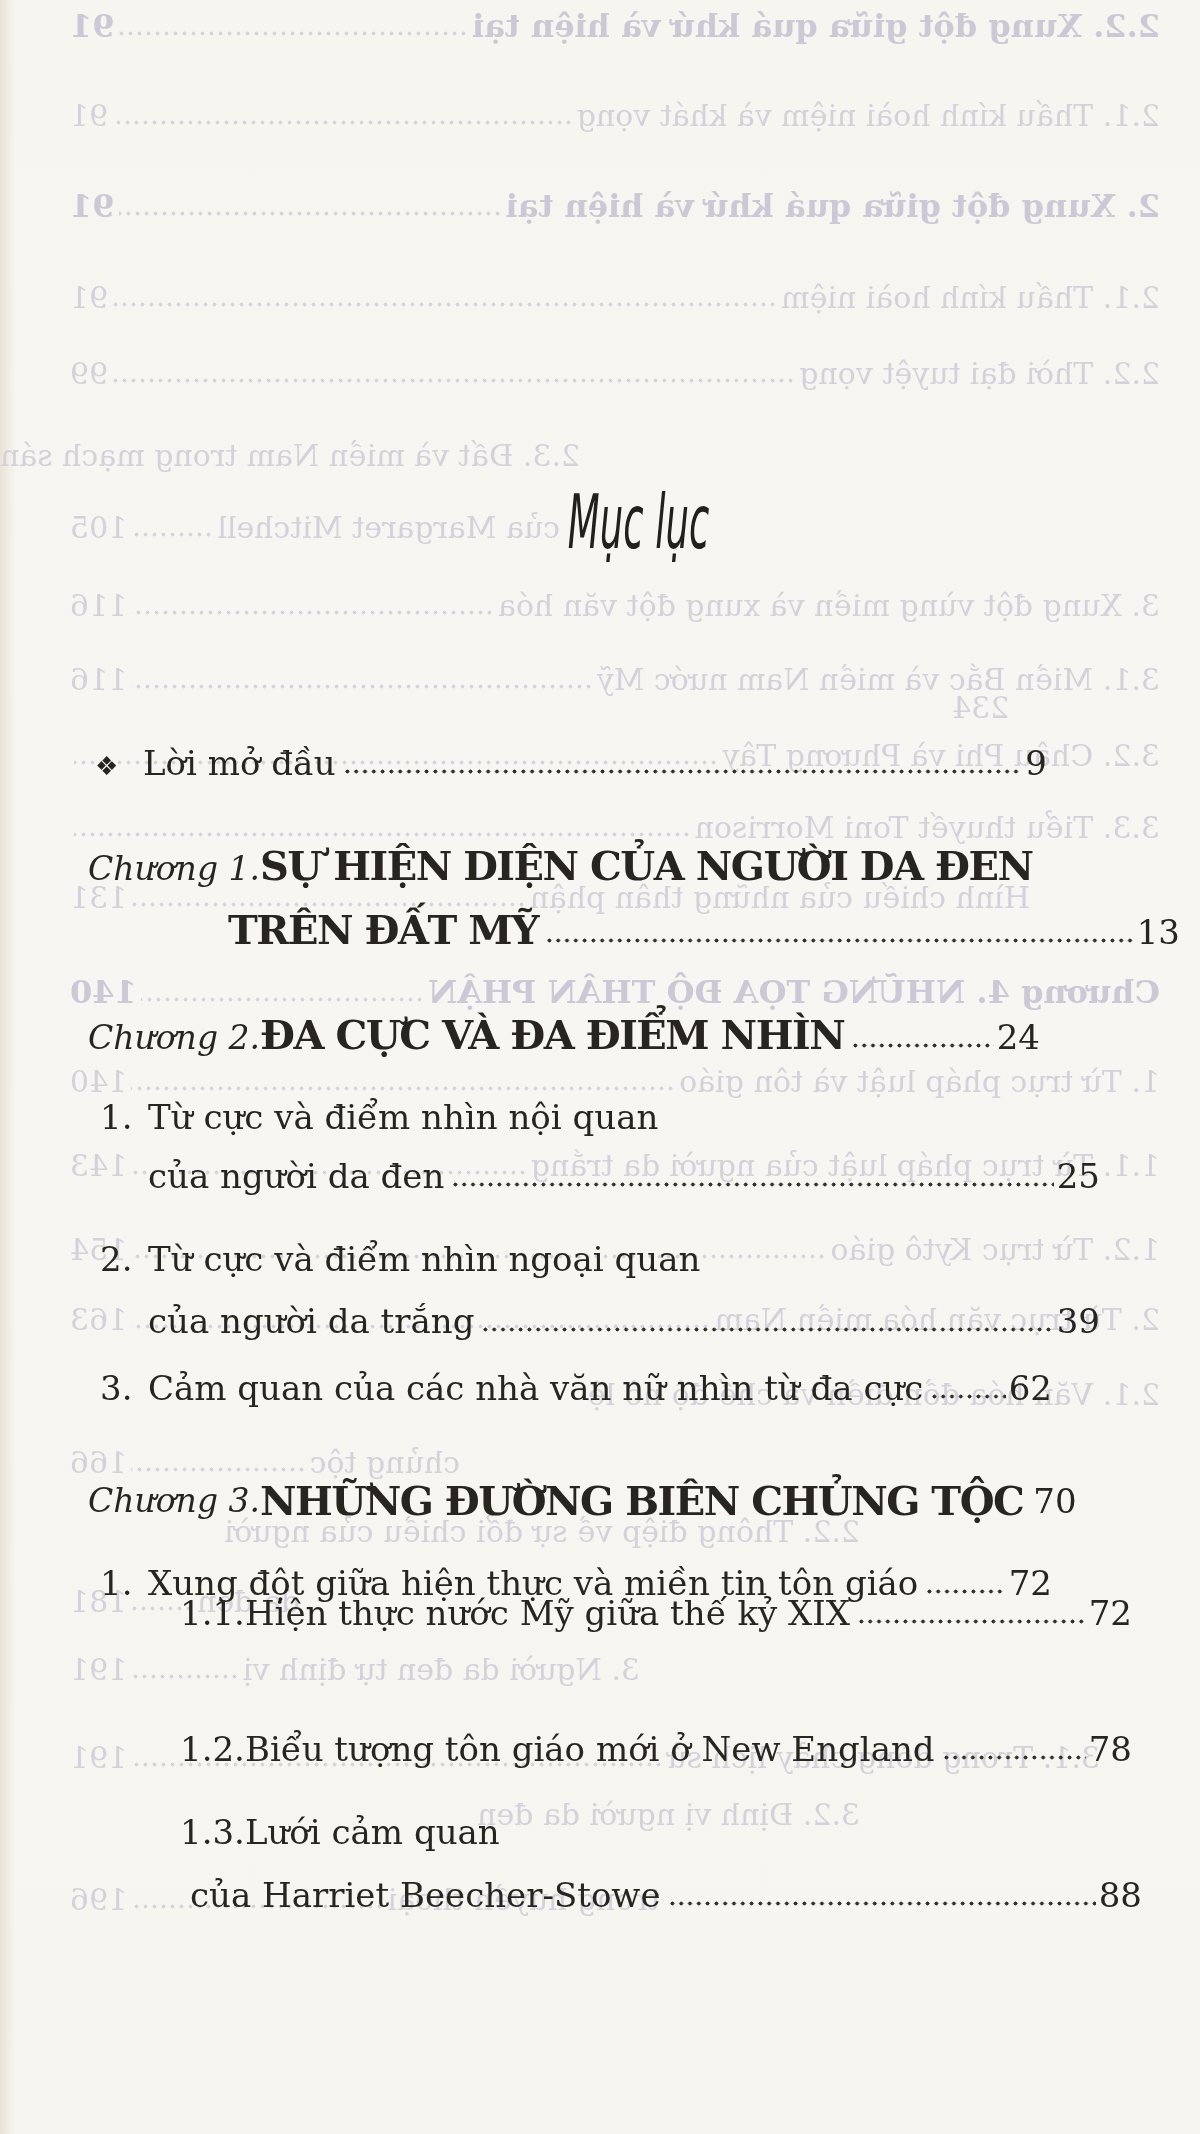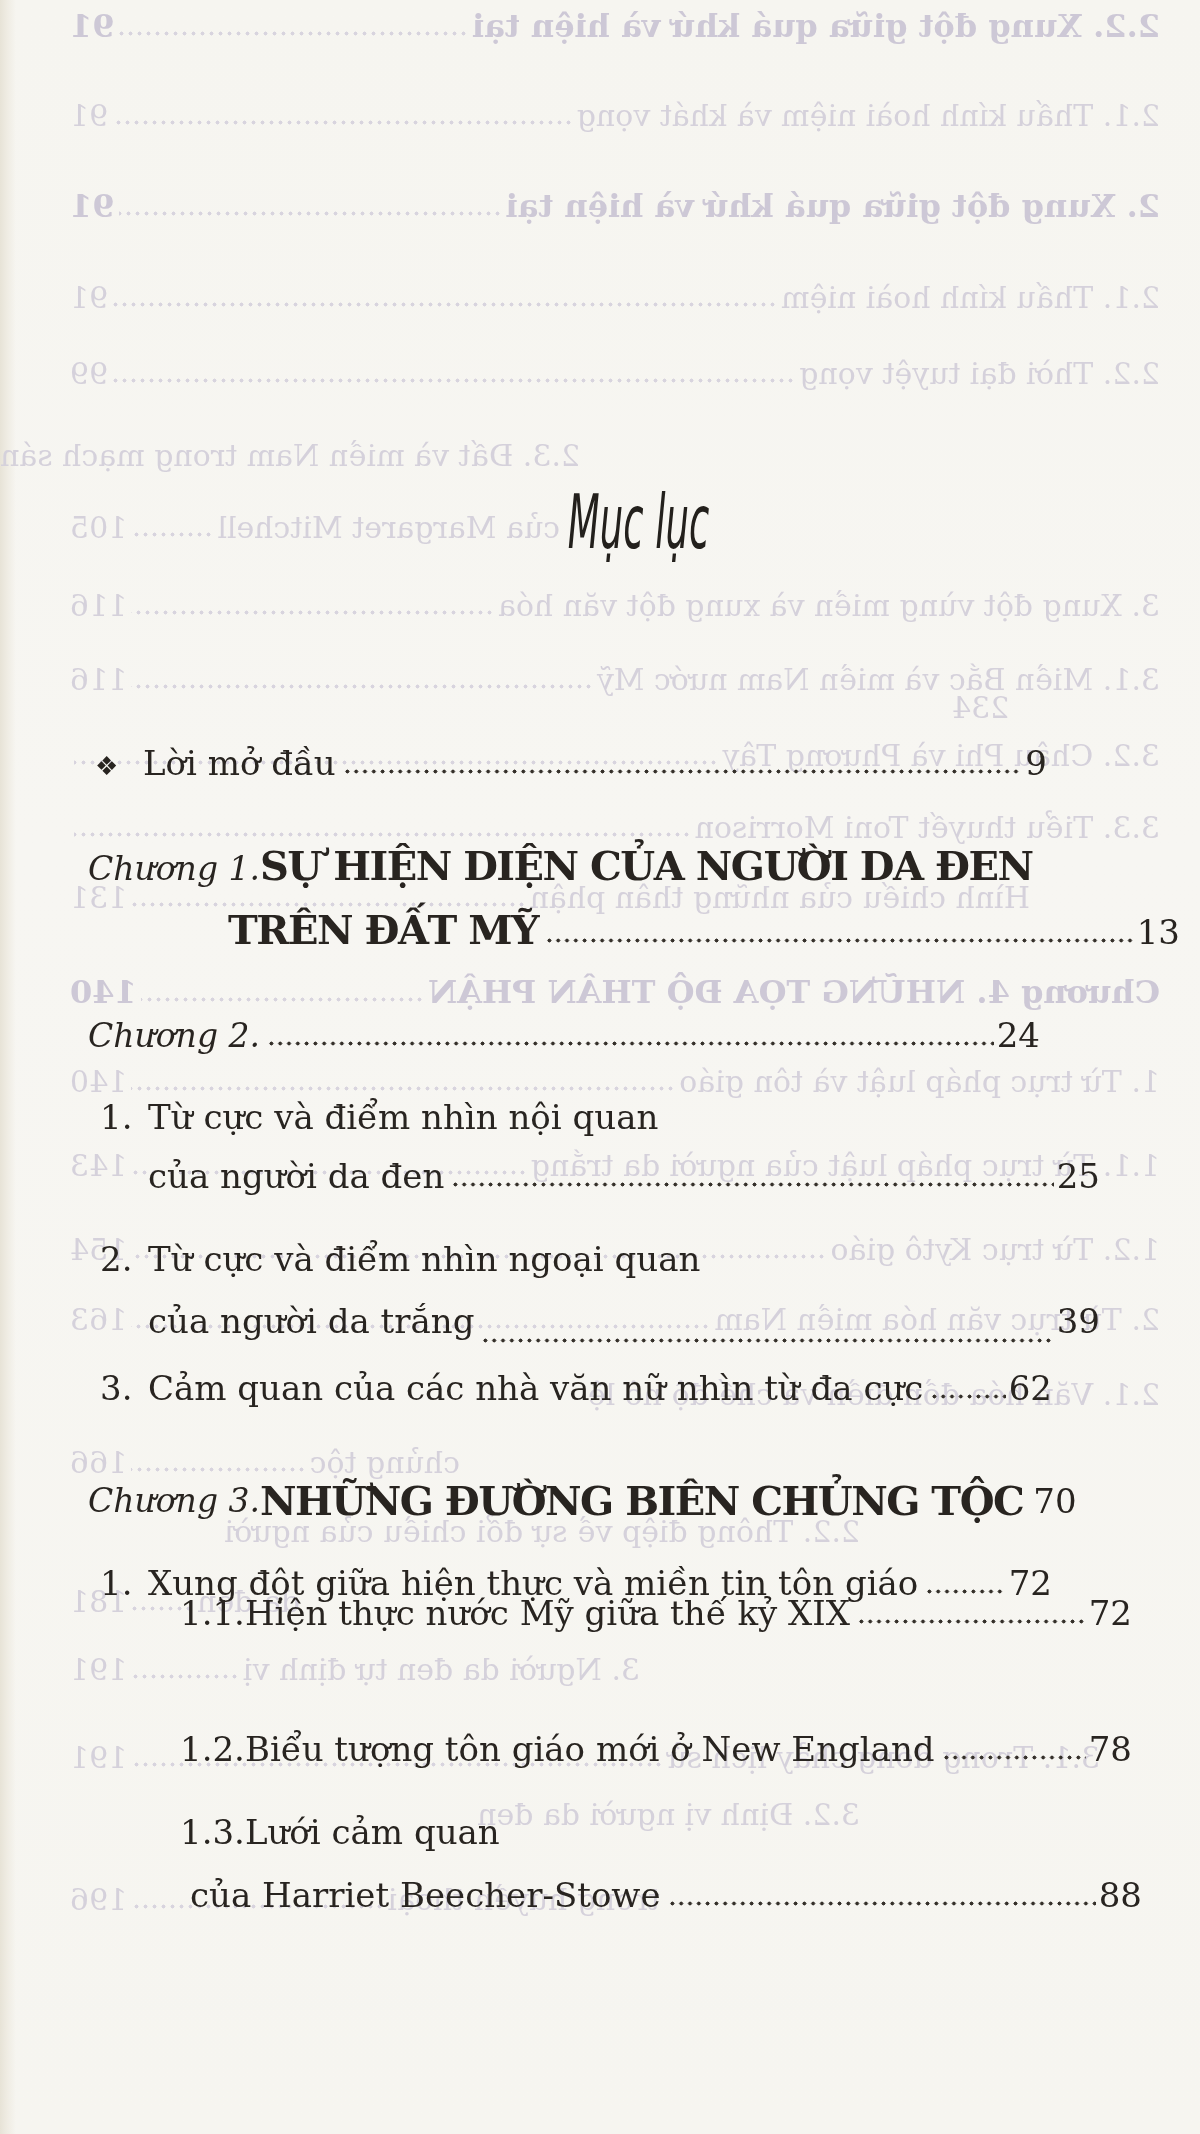--- a/index.html
+++ b/index.html
@@ -208,39 +208,40 @@
       <span class="chap-title">SỰ HIỆN DIỆN CỦA NGƯỜI DA ĐEN</span>
     </div>
     <div class="row" style="top:907px;padding-left:140px;text-align:right;">
       <span class="chap-title">TRÊN ĐẤT MỸ</span>
       <span class="dots"></span>
       <span class="pagenum">13</span>
     </div>
 
     <div class="row" style="top:1012px;">
       <span class="chap-label">Chương 2.</span>
+      <span class="chap-title">ĐA CỰC VÀ ĐA ĐIỂM NHÌN</span>
       <span class="dots"></span>
       <span class="pagenum">24</span>
     </div>
 
     <div class="row" style="top:1094px;padding-left:12px;">
       <span class="item-marker">1.</span>
       <span class="label">Từ cực và điểm nhìn nội quan</span>
     </div>
     <div class="row" style="top:1153px;padding-left:60px;">
       <span class="label">của người da đen</span>
       <span class="dots"></span>
       <span class="pagenum">25</span>
     </div>
 
     <div class="row" style="top:1236px;padding-left:12px;">
       <span class="item-marker">2.</span>
       <span class="label">Từ cực và điểm nhìn ngoại quan</span>
     </div>
-    <div class="row" style="top:1298px;padding-left:60px;align-items:flex-end;">
+    <div class="row" style="top:1298px;padding-left:60px;">
       <span class="label">của người da trắng</span>
       <span class="dots"></span>
       <span class="pagenum">39</span>
     </div>
 
     <div class="row" style="top:1365px;padding-left:12px;">
       <span class="item-marker">3.</span>
       <span class="label">Cảm quan của các nhà văn nữ nhìn từ đa cực</span>
       <span class="dots"></span>
       <span class="pagenum">62</span>

